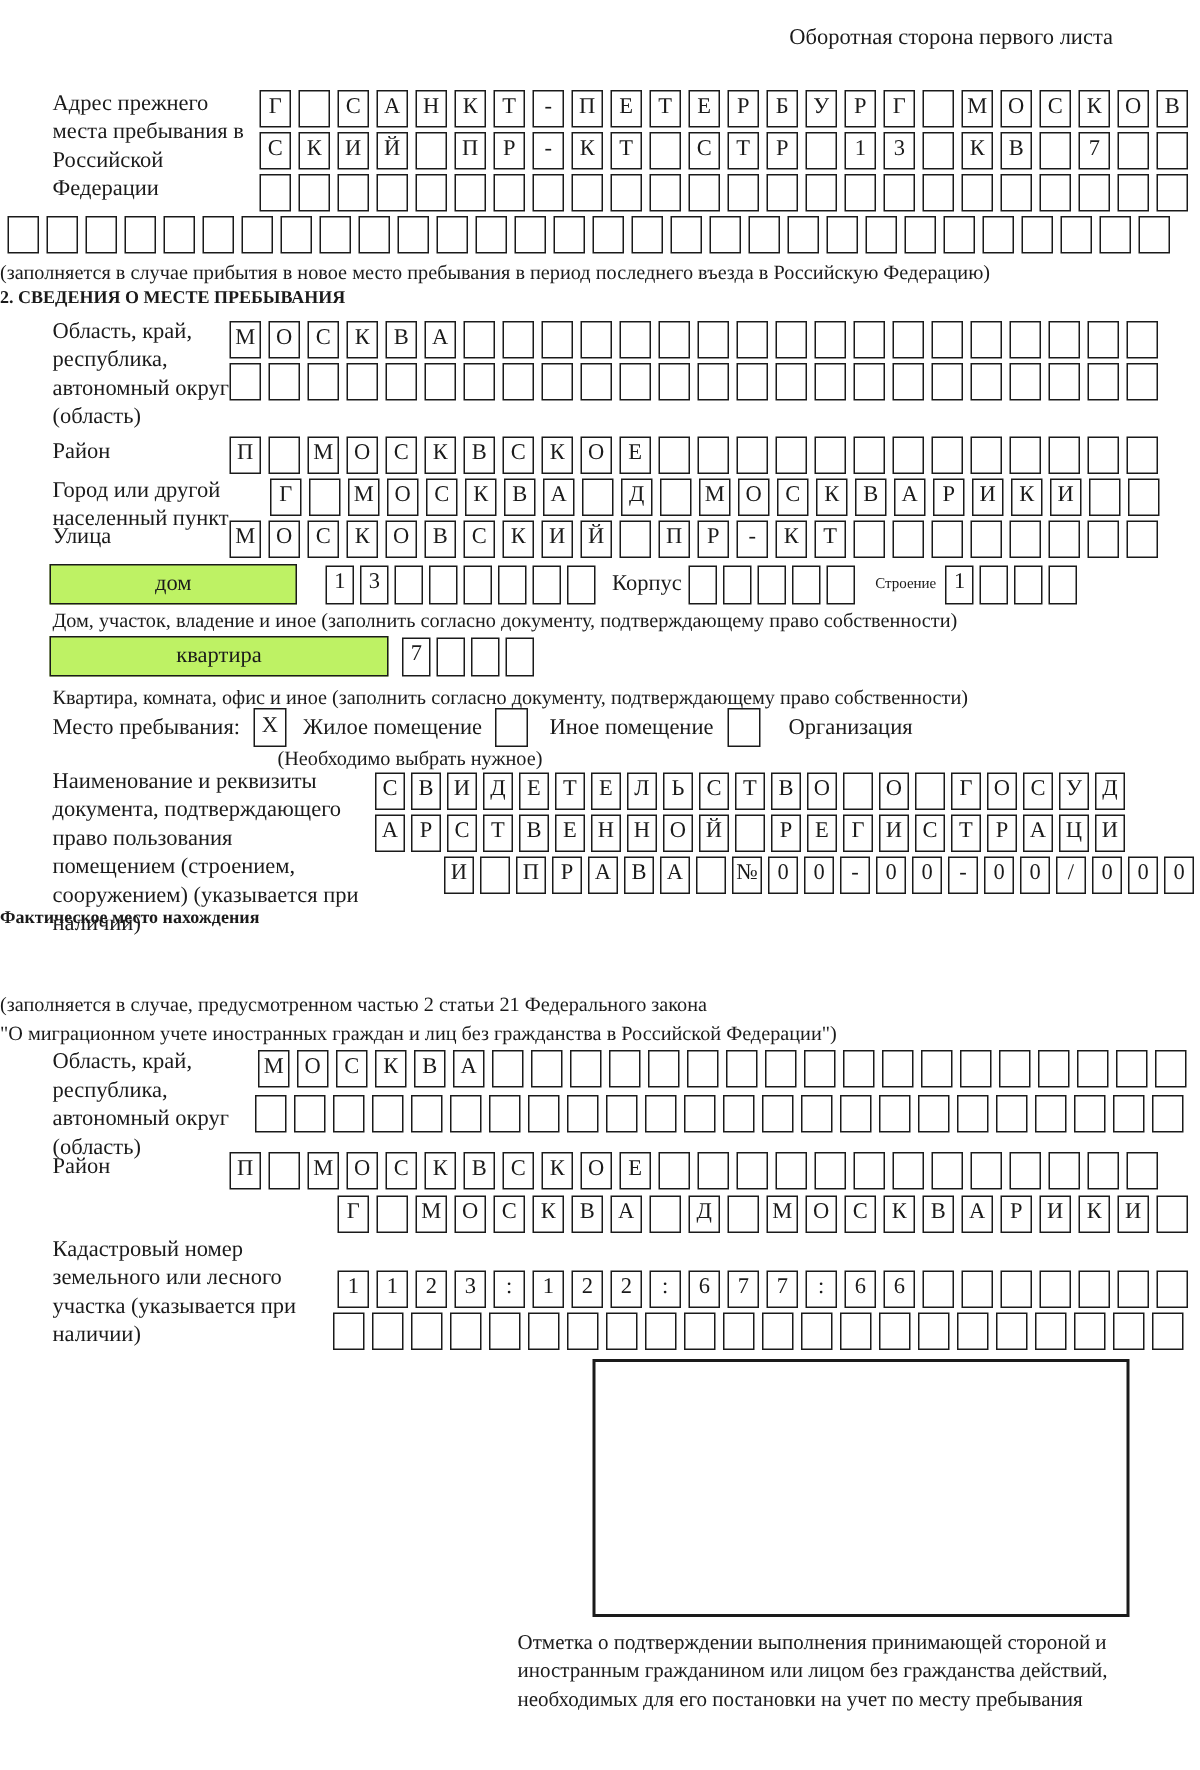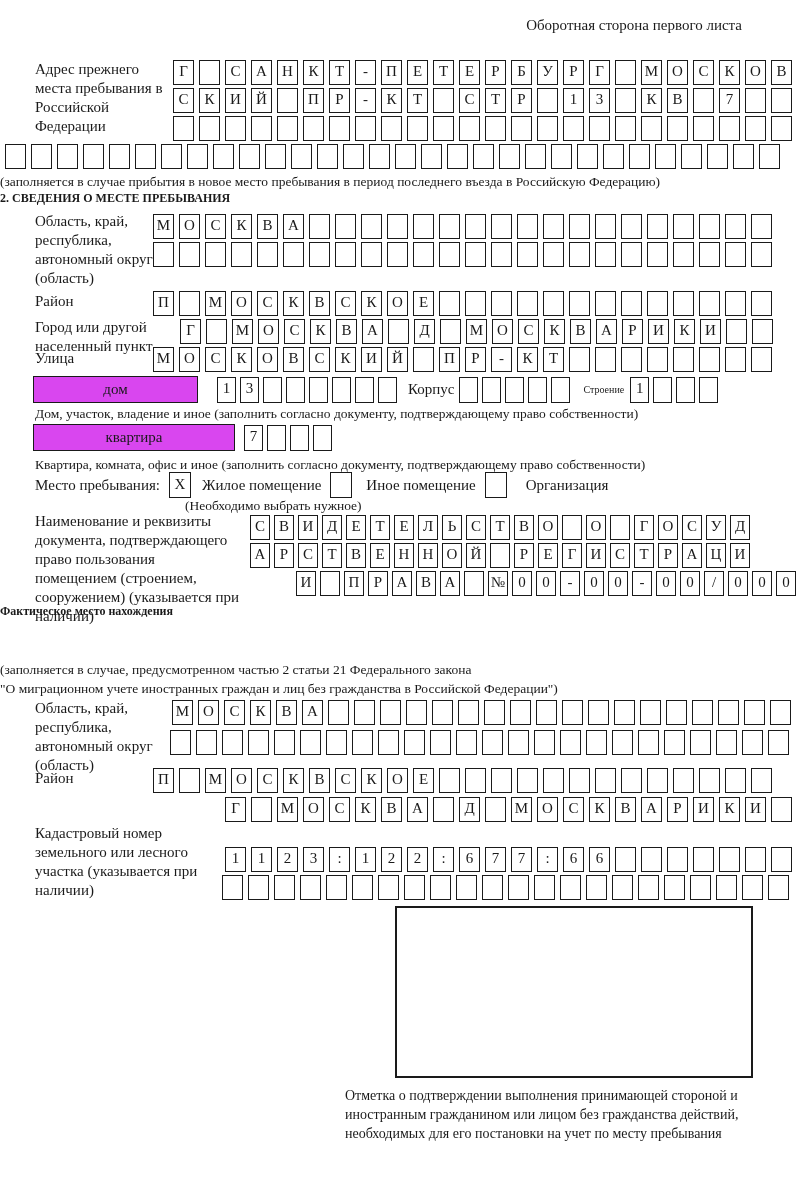--- a/index.html
+++ b/index.html
@@ -24,21 +24,21 @@
   .crow.sm .cell { width:19px; height:26px; margin-right:4px; }
 
   .ckbox {
     display:inline-block; box-sizing:border-box; width:22px; height:26px;
     border:1.6px solid #1a1a1a; text-align:center; font-size:15px;
     line-height:23px; background:#fff;
   }
   .lblbox {
     box-sizing:border-box; border:1.6px solid #1a1a1a; height:27px;
     display:flex; align-items:center; justify-content:center; font-size:15px;
-    background:#d946ef;
+    background:#bef264;
   }
   .flexrow { display:flex; align-items:center; }
 
   
   .header-note { top:17px; right:58px; font-size:15px; }
 
   .lbl-prev    { left:35px;  top:60px;  width:142px; }
   .rows-prev   { left:173px; top:60px; }
   .rows-prev .crow { margin-bottom:3px; }
   .row-full    { left:5px;   top:144px; }
@@ -59,21 +59,21 @@
   .house-row   { left:33px;  top:376px; }
   .house-box   { width:165px; }
   .house-cells { margin-left:19px; }
   .korpus-lbl  { margin-left:7px; font-size:15px; }
   .korpus-cells{ margin-left:5px; }
   .stroenie-lbl{ margin-left:9px; font-size:10px; }
   .stroenie-cells{ margin-left:6px; }
   .cap-house   { left:35px;  top:405px; }
 
   .apt-row     { left:33px;  top:424px; }
-  .apt-box     { width:202px;text-align:right; }
+  .apt-box     { width:226px;text-align:right; }
   .apt-cells   { margin-left:9px; }
   .cap-apt     { left:35px;  top:456px; }
 
   .stay-row    { left:35px;  top:472px; }
   .stay-lbl    { font-size:15px; }
   .stay-row .ckbox { margin-left:9px; }
   .stay-opt    { font-size:15px; margin-left:11px; }
   .stay-opt2   { margin-left:14px; }
   .stay-opt3   { margin-left:19px; }
   .gap2        { margin-left:15px; }

